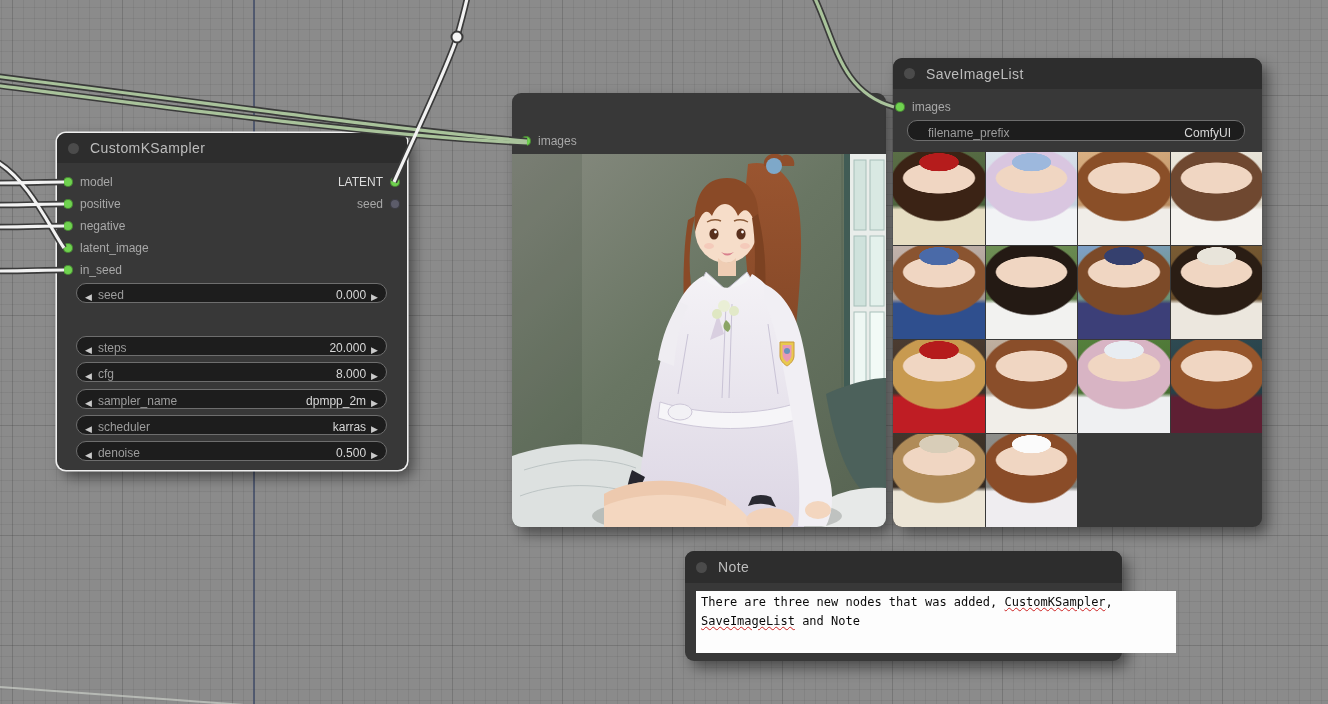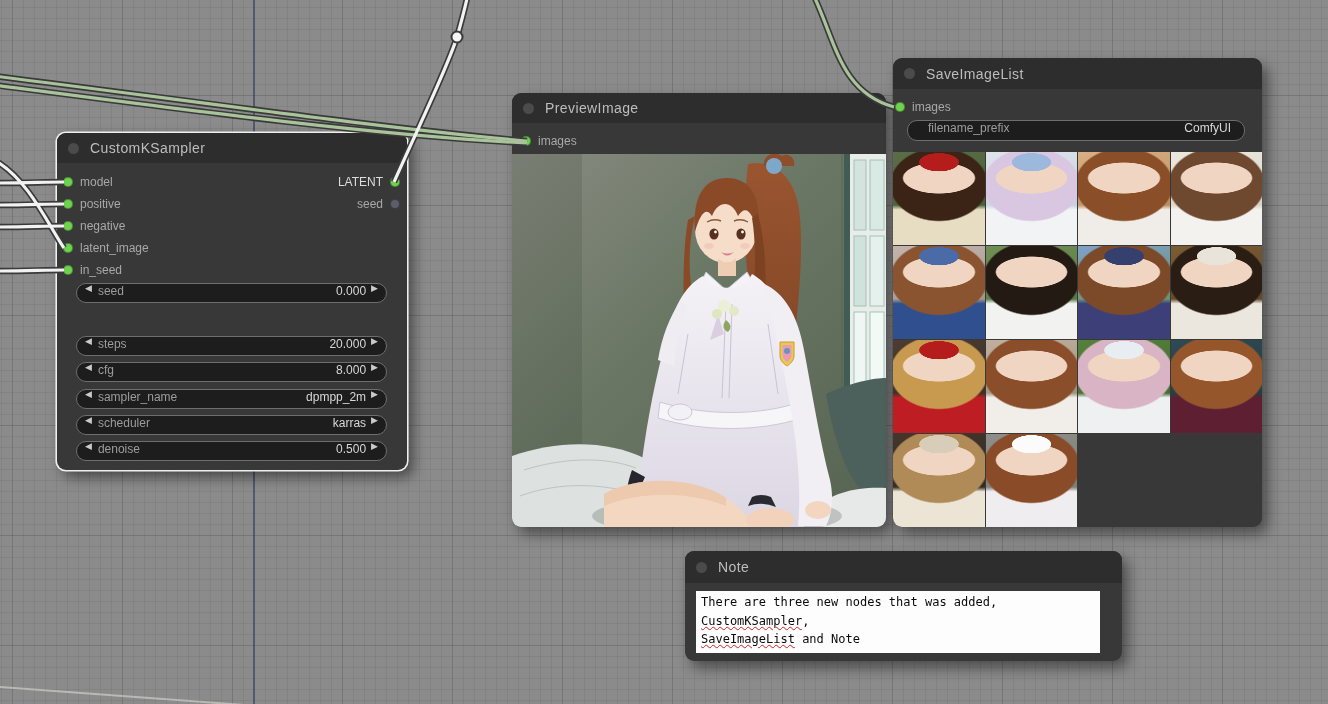--- a/index.html
+++ b/index.html
@@ -28,21 +28,21 @@
   .port .dot{width:10px;height:10px;border-radius:50%;flex:none;
              box-shadow:inset 0 0 0 1px rgba(0,0,0,0.35);}
   .dot.green{background:#6fd24f;}
   .dot.gray{background:#5c5c6a;}
   .port.in{left:6px;}
   .port.in .plabel{margin-left:7px;color:#a8a8a8;}
   .port.out{right:7px;align-items:center;}
   .port.out .plabel{margin-right:7px;color:#a8a8a8;}
   .port.out .plabel.bright{color:#dcdcdc;}
   .widget{position:absolute;height:20px;background:#1d1d1d;border:1px solid #6e6e6e;
-          border-radius:10px;display:flex;align-items:flex-start;font-size:12px;
+          border-radius:10px;display:flex;align-items:flex-end;font-size:12px;
           box-sizing:border-box;padding:0 8px;cursor:pointer;}
   .warrow{color:#cacaca;font-size:9px;flex:none;line-height:1;}
   .wlabel{color:#9c9c9c;margin-left:6px;white-space:nowrap;}
   .wlabel.noarrow{margin-left:12px;}
   .wvalue{margin-left:auto;color:#d8d8d8;margin-right:5px;white-space:nowrap;}
   .wtoggle{width:13px;height:13px;border-radius:50%;background:#303030;
            border:1px solid #151515;flex:none;margin-right:-4px;}
   #pv-image{position:absolute;left:0;top:61px;width:374px;height:373px;overflow:hidden;background:#556;}
   #sil-grid{position:absolute;left:0;top:94px;right:0;bottom:0;display:grid;
             grid-template-columns:repeat(4,1fr);grid-auto-rows:1fr;gap:1px;}
@@ -131,24 +131,20 @@
       </div>
       <div class="widget" style="top: 308px; left: 19px; width: 311px;">
         <span class="warrow">◀</span>
         <span class="wlabel">denoise</span>
         <span class="wvalue">0.500</span>
         <span class="warrow">▶</span>
       </div>
     </div>
 
   <div class="node" id="node-pv" style="left:512px;top:93px;width:374px;height:434px;z-index:2;overflow:hidden;">
-    <div class="titlebar">
-      <span class="title-dot"></span>
-      <span class="title-text">PreviewImage</span>
-    </div>
     <div id="pv-inputs"></div>
     <div id="pv-image">
       
       <svg width="374" height="373" viewBox="0 0 374 373">
         <defs>
           <linearGradient id="wallg" x1="0" y1="0" x2="1" y2="1">
             <stop offset="0" stop-color="#888b81"></stop>
               <stop offset="0.45" stop-color="#697663"></stop>
             <stop offset="1" stop-color="#566351"></stop>
           </linearGradient>
@@ -257,21 +253,21 @@
         <span class="wlabel noarrow">filename_prefix</span>
         <span class="wvalue">ComfyUI</span>
       </div>
     </div>
 
   <div class="node" id="node-note" style="left:685px;top:551px;width:437px;height:110px;z-index:2;">
     <div class="titlebar" style="height:32px;text-align:right;">
       <span class="title-dot"></span>
       <span class="title-text">Note</span>
     </div>
-    <div class="note-text" id="note-text" style="left:11px;top:40px;width:404px;height:62px;"><span>There are three new nodes that was added, </span><span class="spell">CustomKSampler</span><span>,</span><br><span class="spell">SaveImageList</span><span> and Note</span></div>
+    <div class="note-text" id="note-text" style="left:11px;top:40px;width:480px;height:62px;"><span>There are three new nodes that was added, </span><span class="spell">CustomKSampler</span><span>,</span><br><span class="spell">SaveImageList</span><span> and Note</span></div>
   </div>
 
   <svg class="layer" id="front-layer" width="1328" height="704" viewBox="0 0 1328 704" style="z-index:3;">
     <g fill="none" stroke="#3a3a3a" stroke-width="6.5">
       <path d="M -6 76 C 170 98 380 128 527 141"></path>
       <path d="M -6 85 C 170 108 380 136 527 143"></path>
       <path d="M 813 -6 C 836 42 840 92 894 107"></path>
       <path d="M 394 182 C 424 115 448 66 457 37 C 461 23 465 8 468 -6"></path>
       <path d="M -6 183 C 25 183 45 182 64 182"></path>
       <path d="M -6 205 C 25 205 45 204 64 204"></path>

